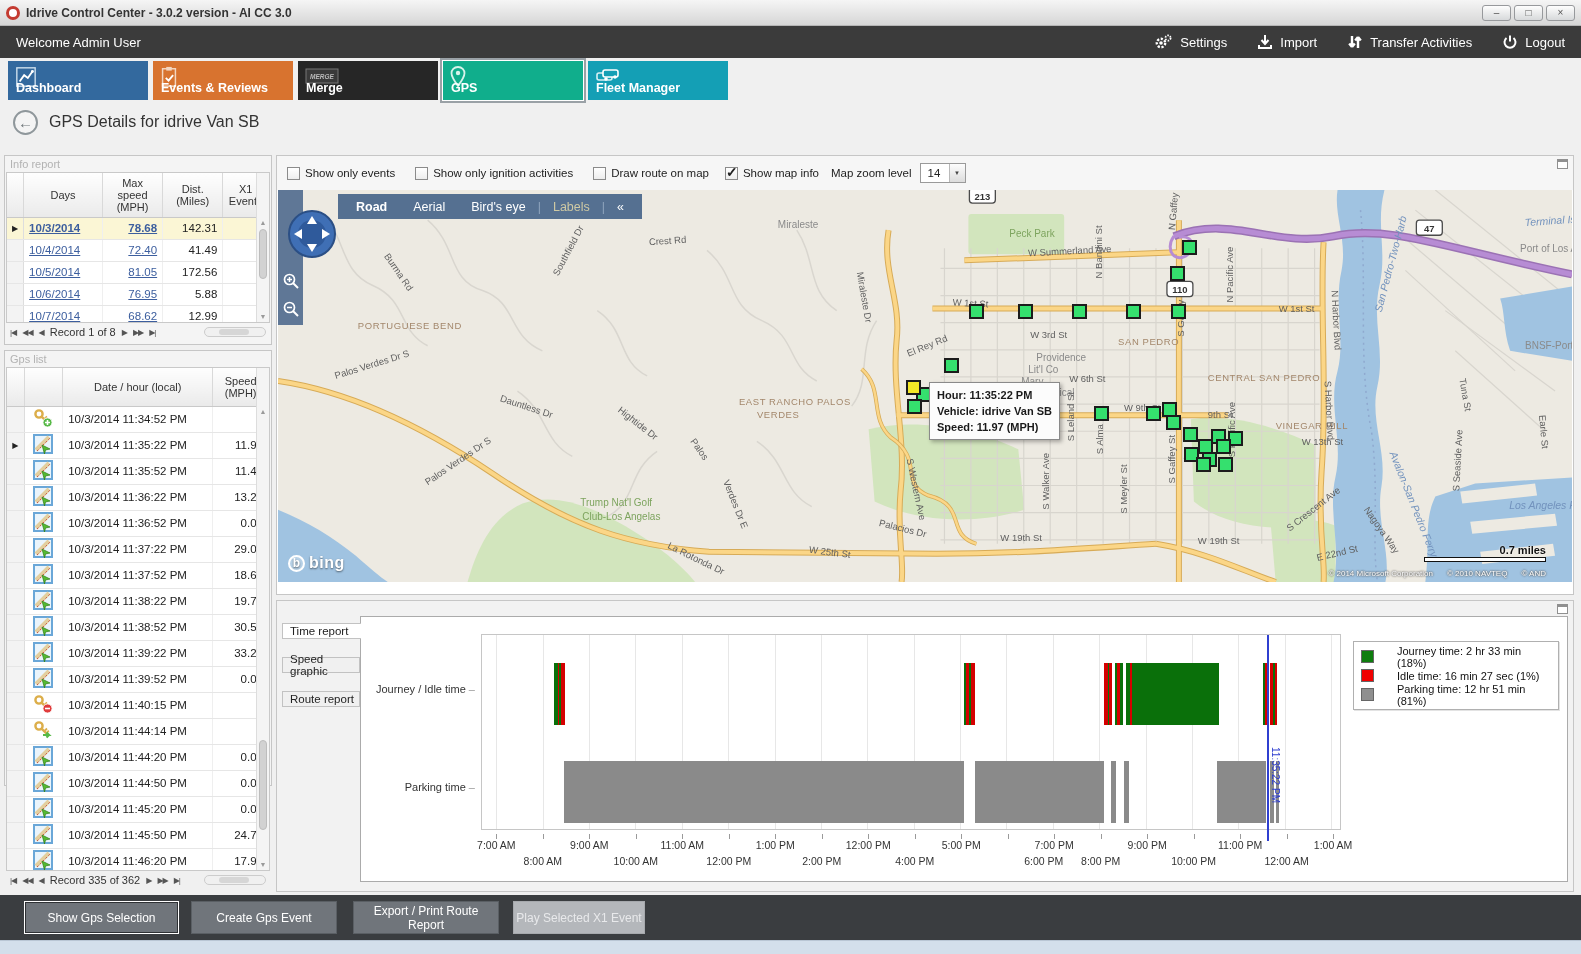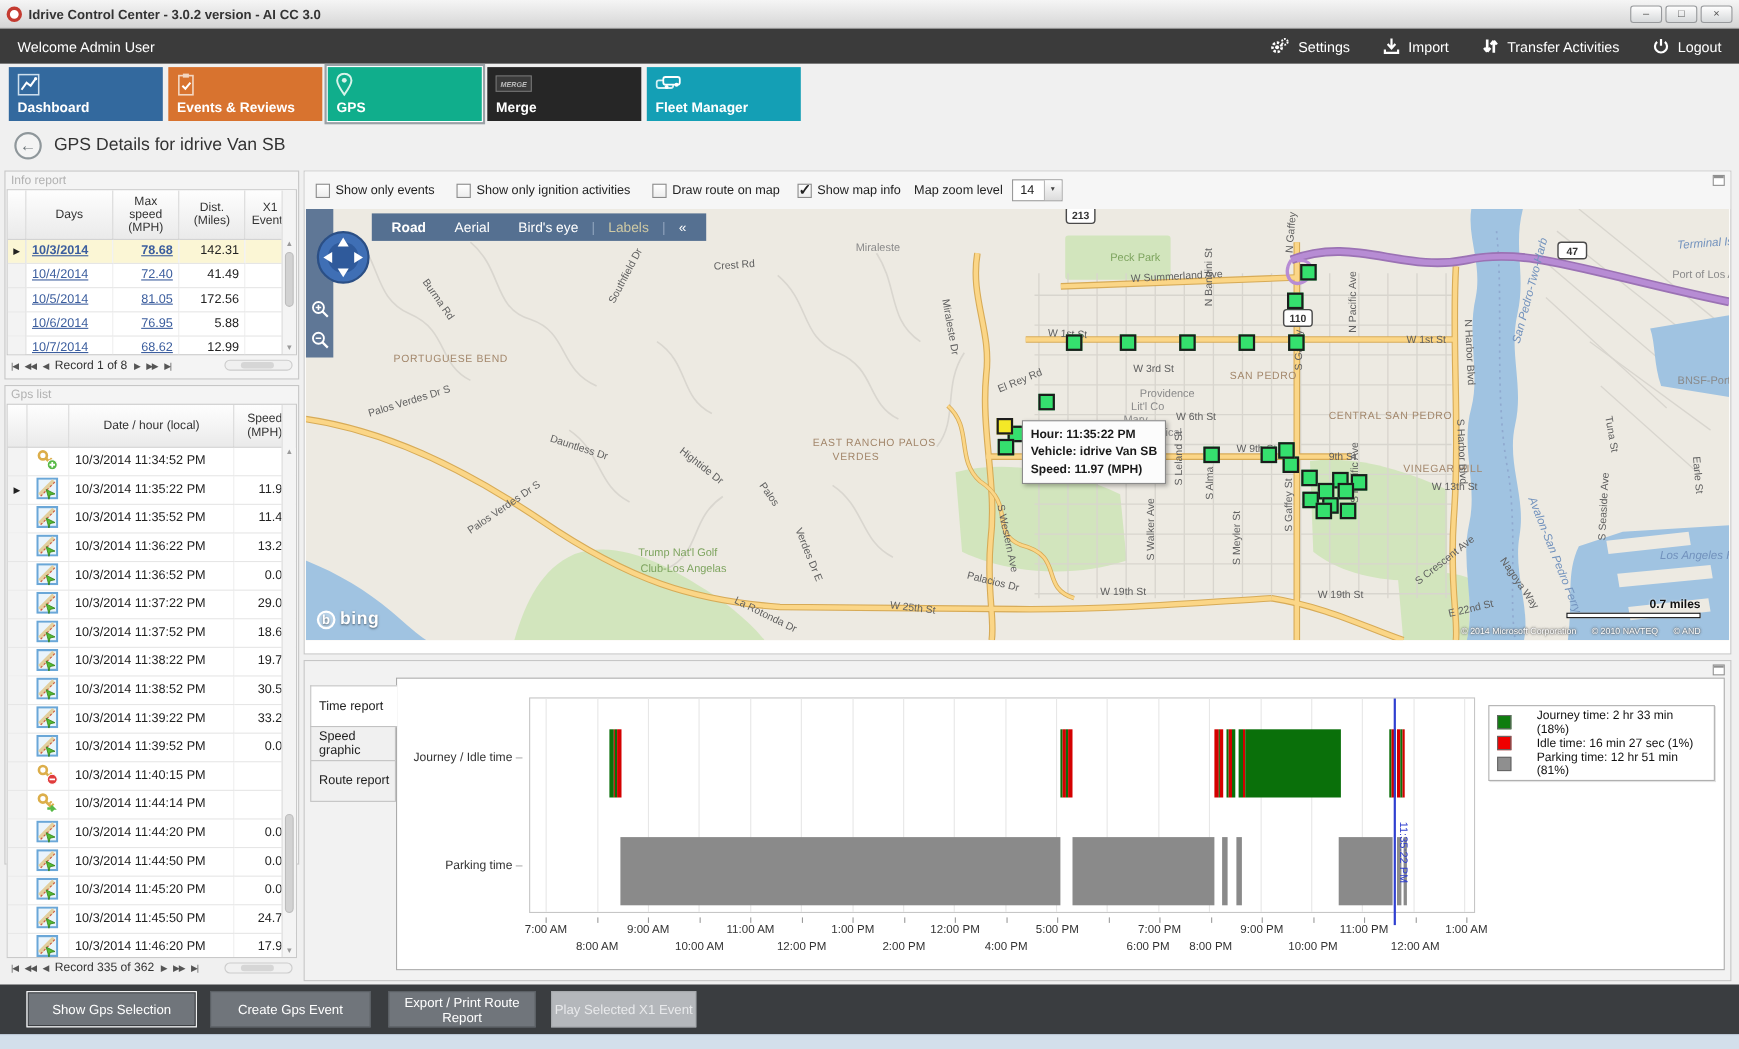--- a/index.html
+++ b/index.html
@@ -14,21 +14,21 @@
   .win-btn{width:29px;height:16px;border:1px solid #97999c;border-radius:3px;background:linear-gradient(#fefefe,#d7d9db);font-size:10px;line-height:13px;text-align:center;color:#555}
 
   
   .menubar{height:32px;background:#3b3b3b;color:#fff;display:flex;align-items:center;padding:0 16px;font-size:13px}
   .menu-right{margin-left:auto;display:flex;gap:30px;align-items:center}
   .menu-item{display:flex;align-items:center;gap:7px;font-size:13px;color:#fff;cursor:default}
   .menu-item svg{display:block}
 
   
   .nav-row{padding:3px 0 4px 8px;display:flex;gap:5px;background:#f0f0f0}
-  .tile{width:140px;height:49px;color:#fff;position:relative;flex:0 0 auto}
+  .tile{width:140px;height:39px;color:#fff;position:relative;flex:0 0 auto}
   .tile.sel{box-shadow:0 0 0 1px #fff,0 0 0 3px #9aa1a6}
   .tile-ic{position:absolute;top:5px;left:7px}
   .tile-label{position:absolute;left:8px;bottom:5px;font-weight:bold;font-size:12.5px}
 
   
   .page-header{height:36px;display:flex;align-items:center;gap:11px;padding-left:13px}
   .back-btn{width:25px;height:25px;border-radius:50%;border:2px solid #8f979b;color:#6f777b;font-size:15px;line-height:21px;text-align:center;background:#f4f4f4}
   .page-title{font-size:16px;color:#333}
 
   
@@ -93,21 +93,21 @@
   .ml-road{font-size:9.5px;fill:#5f5f5f}
   .ml-town{font-size:10px;fill:#8a8a8a}
   .ml-district{font-size:9.5px;fill:#a3876b;letter-spacing:.6px}
   .ml-park{font-size:10px;fill:#7da45e}
   .ml-water{font-size:10.5px;fill:#7292bd;font-style:italic}
   .shield rect{fill:#fff;stroke:#4a4a4a;stroke-width:1.3}
   .shield text{font-size:9.5px;font-weight:bold;fill:#333}
 
   
   #chart-panel{left:276px;top:600px;width:1298px;height:292px;background:#f2f2f2}
-  .tab{position:absolute;left:5px;width:78px;height:38px;background:#f0f0f0;border:1px solid #c2c2c2;font-size:11.5px;display:flex;align-items:center;padding-left:7px;color:#222}
+  .tab{position:absolute;left:5px;width:78px;height:16px;background:#f0f0f0;border:1px solid #c2c2c2;font-size:11.5px;display:flex;align-items:center;padding-left:7px;color:#222}
   .tab.active{background:#fff;width:79px;border-right:none;z-index:2}
   #chart-box{position:absolute;left:83px;top:15px;width:1208px;height:266px;background:#fff;border:1px solid #ababab}
   #plot{position:absolute;left:120px;top:17px;width:860px;height:196px;border:1px solid #c6c6c6;background:#fff}
   .gridline{position:absolute;top:0;bottom:0;width:1px;background:#e7e7e7}
   .seg{position:absolute}
   .row-j .seg{top:28px;height:62px}
   .row-p .seg{top:126px;height:62px}
   .ylab{position:absolute;width:112px;text-align:right;font-size:11px;color:#333;left:2px}
   .ylab:after{content:" –";color:#999}
   .tickarea{position:absolute;left:120px;width:860px;height:16px}
@@ -192,33 +192,33 @@
       <span class="tile-label">Dashboard</span>
     </div>
     <div class="tile" style="background: rgb(216, 115, 47);">
       <span class="tile-ic"><svg width="18" height="22" viewBox="0 0 18 24">
           <rect x="2" y="3" width="14" height="19" fill="none" stroke="#f3d6c0" stroke-width="1.6"></rect>
           <rect x="6" y="1" width="6" height="4" fill="#f3d6c0"></rect>
           <path d="M5.5 13 l3 3 l5 -6" stroke="#fff" stroke-width="2" fill="none"></path>
         </svg></span>
       <span class="tile-label">Events &amp; Reviews</span>
     </div>
+    <div class="tile" style="background: rgb(38, 38, 38);">
+      <span class="tile-ic"><svg width="34" height="20" viewBox="0 0 34 20">
+          <rect x="1" y="3" width="32" height="14" fill="#3a3a3a" stroke="#777" stroke-width="1"></rect>
+          <text x="17" y="13" text-anchor="middle" font-size="6.5" fill="#bbb" font-style="italic" font-weight="bold">MERGE</text>
+        </svg></span>
+      <span class="tile-label">Merge</span>
+    </div>
     <div class="tile sel" style="background: rgb(16, 174, 140);">
       <span class="tile-ic"><svg width="16" height="22" viewBox="0 0 16 22">
           <path d="M8 1 C4 1 1.5 4 1.5 7.2 C1.5 11 8 20 8 20 C8 20 14.5 11 14.5 7.2 C14.5 4 12 1 8 1 Z" fill="none" stroke="#d8f3ea" stroke-width="1.8"></path>
           <circle cx="8" cy="7" r="2.2" fill="#d8f3ea"></circle>
         </svg></span>
       <span class="tile-label">GPS</span>
-    </div>
-    <div class="tile" style="background: rgb(38, 38, 38);">
-      <span class="tile-ic"><svg width="34" height="20" viewBox="0 0 34 20">
-          <rect x="1" y="3" width="32" height="14" fill="#3a3a3a" stroke="#777" stroke-width="1"></rect>
-          <text x="17" y="13" text-anchor="middle" font-size="6.5" fill="#bbb" font-style="italic" font-weight="bold">MERGE</text>
-        </svg></span>
-      <span class="tile-label">Merge</span>
     </div>
     <div class="tile" style="background: rgb(20, 159, 181);">
       <span class="tile-ic"><svg width="26" height="20" viewBox="0 0 26 20">
           <rect x="2" y="7" width="15" height="7" rx="2" fill="none" stroke="#d6f0f4" stroke-width="1.6"></rect>
           <rect x="8" y="4" width="15" height="7" rx="2" fill="#149fb5" stroke="#fff" stroke-width="1.6"></rect>
           <circle cx="11" cy="13" r="1.8" fill="#fff"></circle>
           <circle cx="20" cy="11" r="1.8" fill="#fff"></circle>
         </svg></span>
       <span class="tile-label">Fleet Manager</span>
     </div>
@@ -966,16 +966,16 @@
           <span class="leg-sw" style="background:#8f8f8f"></span>
           <span>Parking time: 12 hr 51 min (81%)</span>
         </div>
       </div>
   </div>
 </div>
 
 <div class="btn-bar" id="btn-bar">
     <button class="bbtn focused" style="width: 155px; margin-left: 24px;">Show Gps Selection</button>
     <button class="bbtn" style="width: 146px; margin-left: 12px;">Create Gps Event</button>
-    <button class="bbtn" style="width: 134px; margin-left: 16px;">Export / Print Route Report</button>
+    <button class="bbtn" style="width: 146px; margin-left: 16px;">Export / Print Route Report</button>
     <button class="bbtn disabled" style="width: 132px; margin-left: 14px;">Play Selected X1 Event</button>
   </div>
 <div class="footer-strip"></div>
 
 </body></html>

